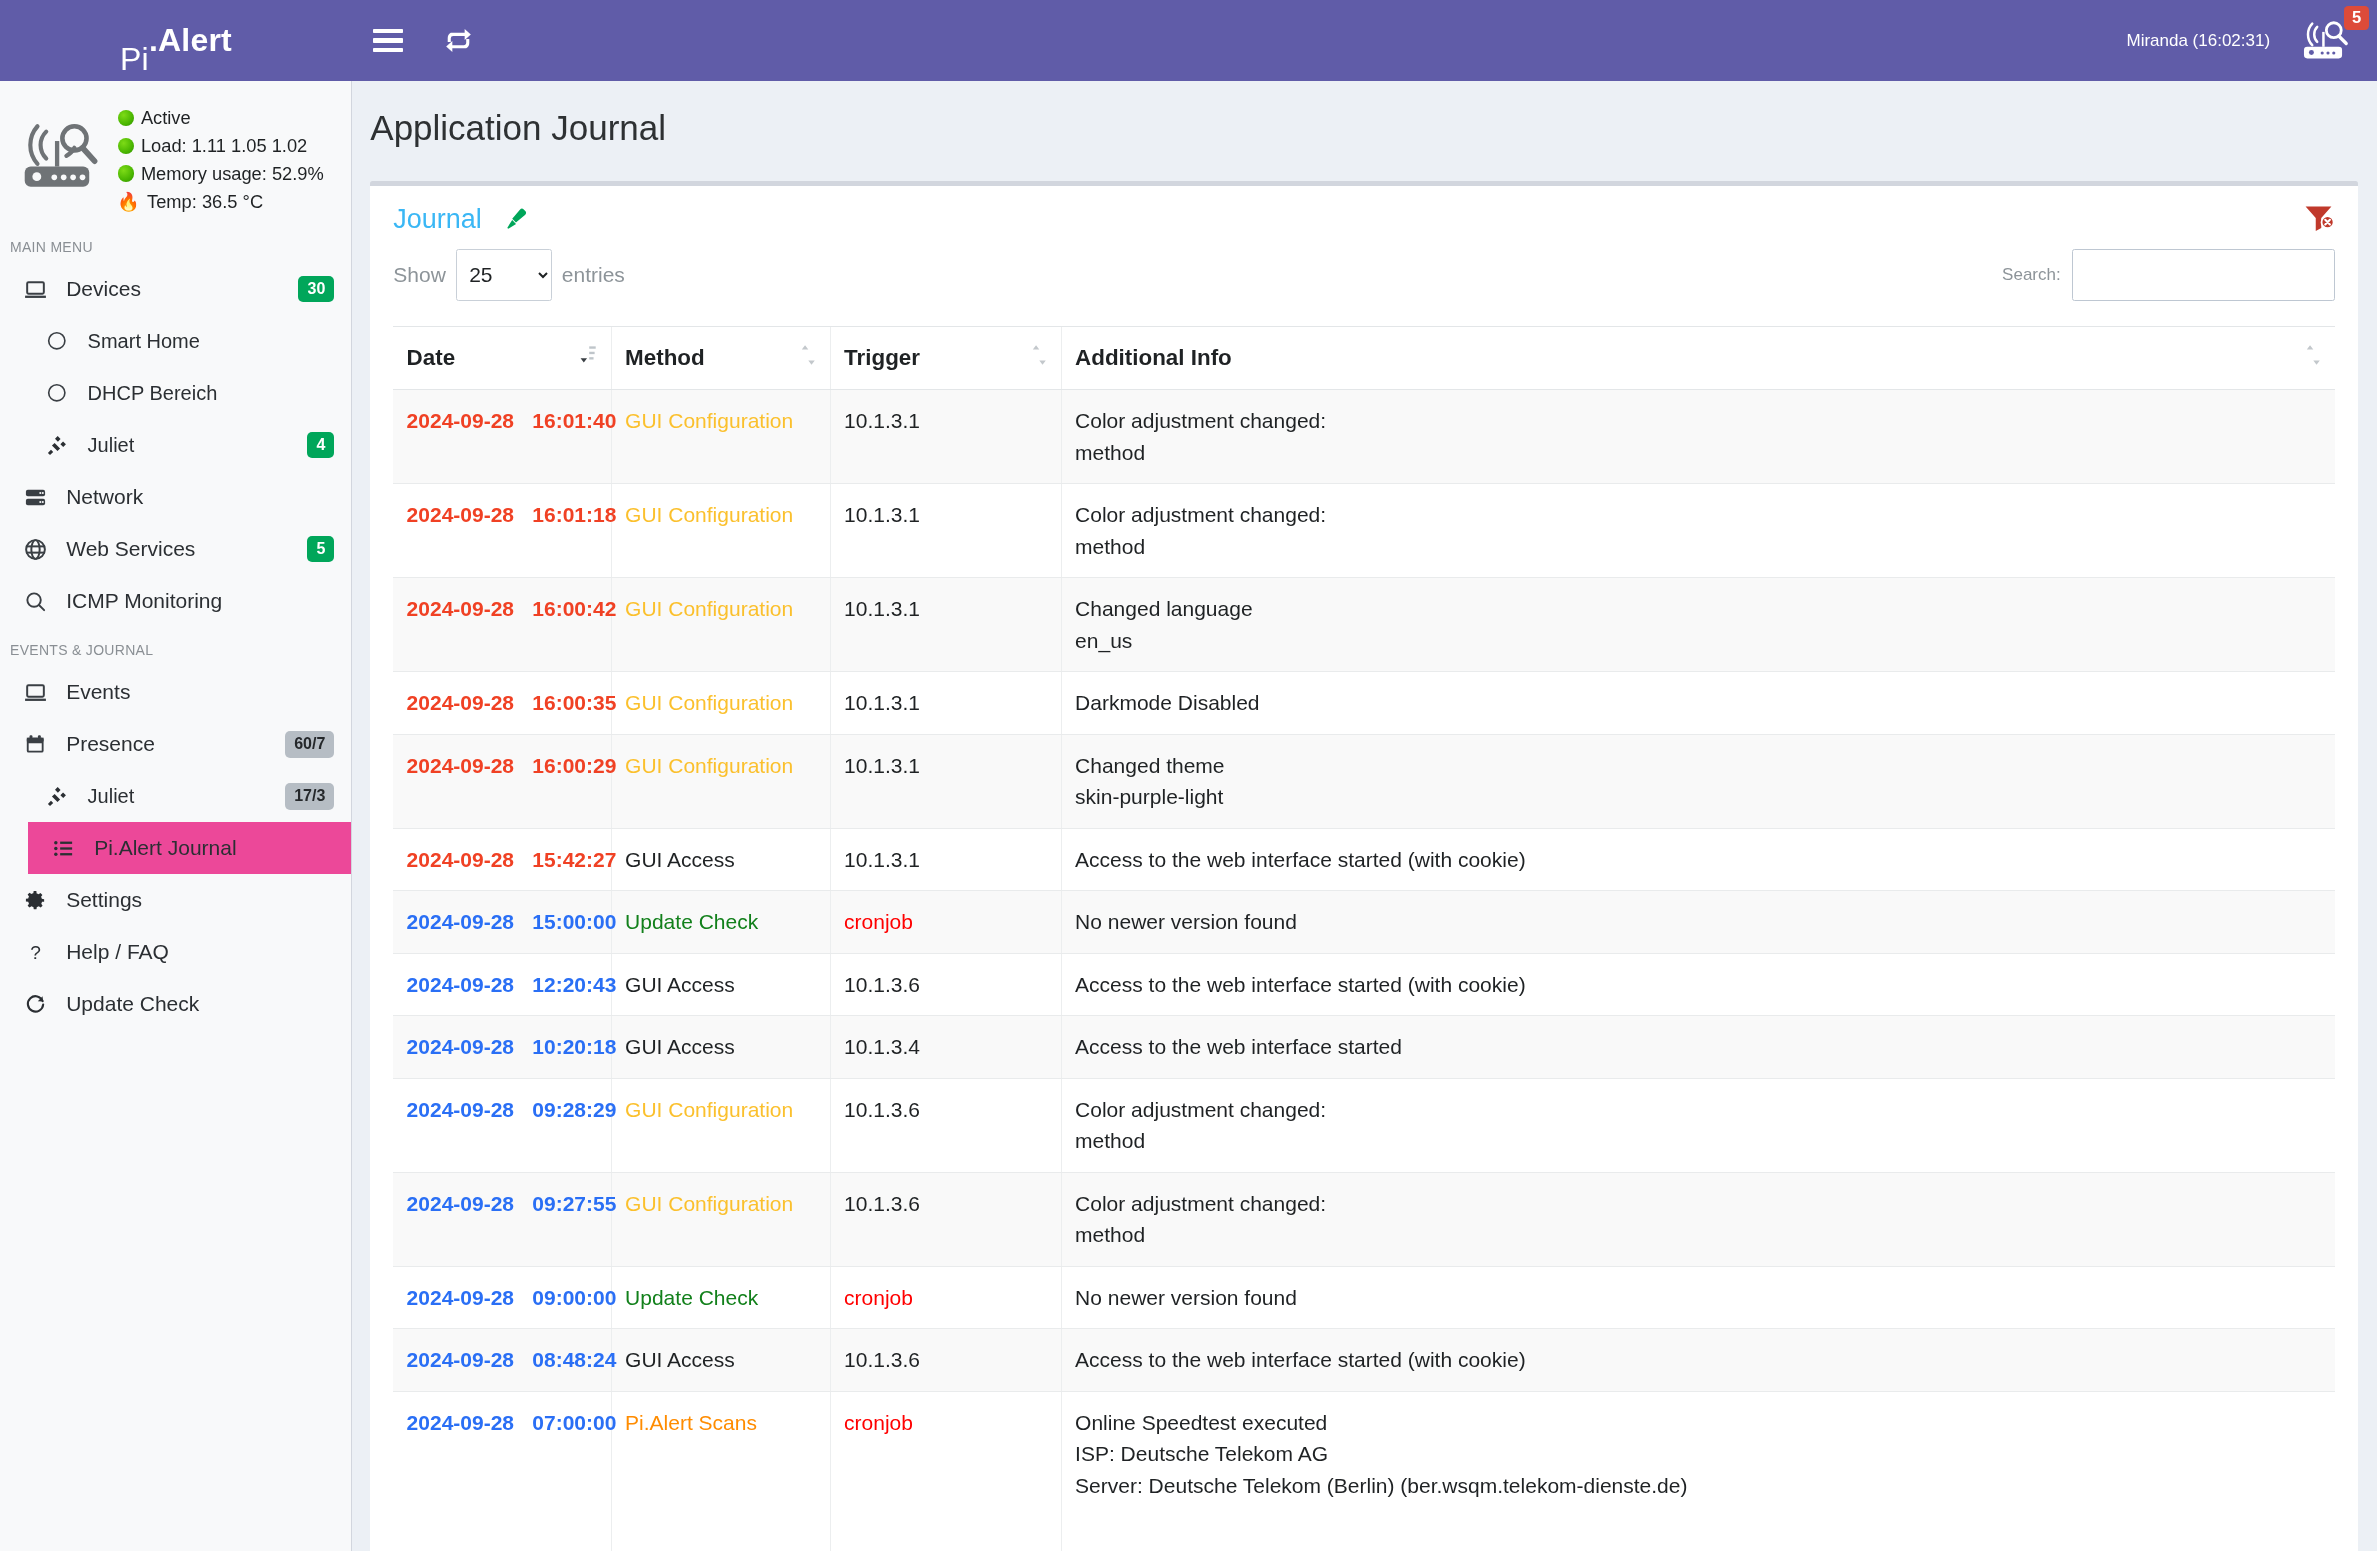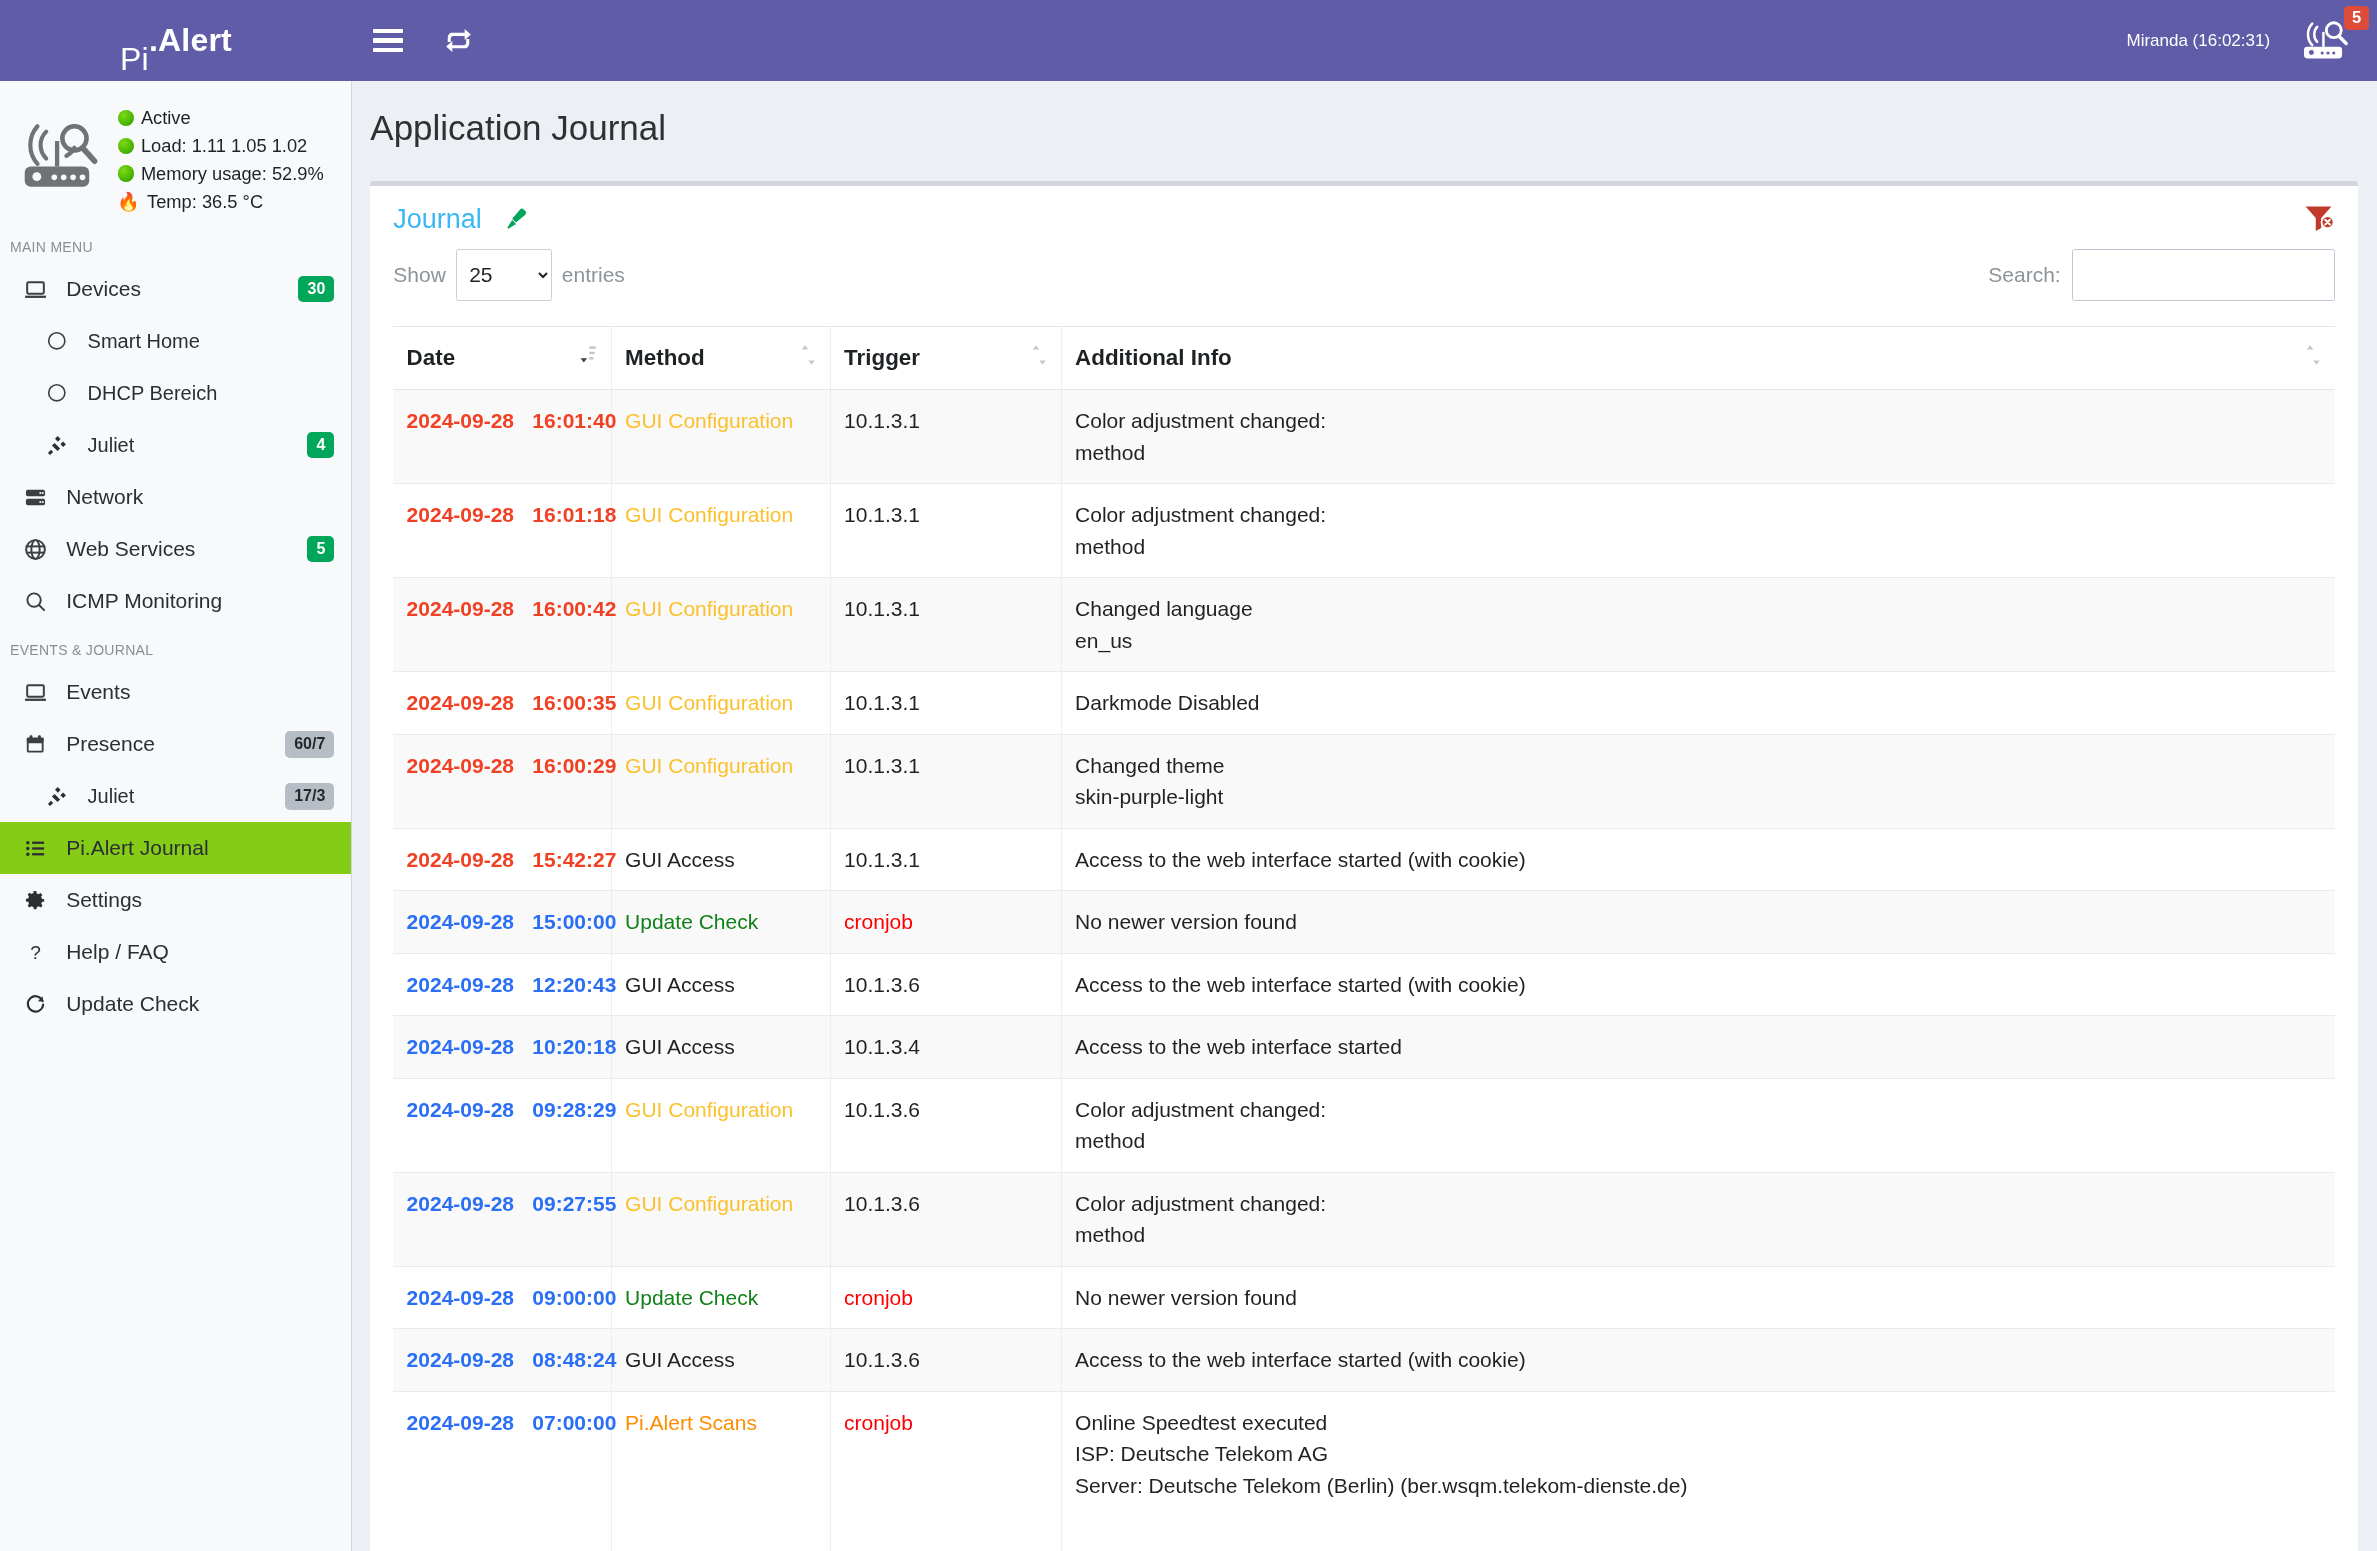--- a/index.html
+++ b/index.html
@@ -58,21 +58,21 @@
   .nav-head {
     font-size: 14px; color: #8a8f94; letter-spacing: 0.3px;
     padding: 15px 0 8.3px 10px; text-transform: uppercase;
   }
   .nav-item {
     display: flex; align-items: center; height: 52px;
     padding: 0 16.6px 0 21.6px; gap: 16.6px; cursor: pointer;
     font-size: 21px; color: #2b2f33; position: relative;
   }
   .nav-item.sub { padding-left: 43px; font-size: 20px; font-weight: 400;}
-  .nav-item.active { background: #84cc16; border-left: 0; }
+  .nav-item.active { background: #ec4899; border-left: 0; margin-left: 28px; }
   .nav-ico { width: 28px; flex: 0 0 28px; display: flex; align-items: center; justify-content: center; color: #3a3f44; }
   .nav-label { flex: 1; white-space: nowrap; }
   .badge {
     font-size: 16px; font-weight: 700; color: #fff; background: #00a65a;
     border-radius: 5px; padding: 3.3px 9.1px; line-height: 1.25;
   }
   .badge.grey { background: #b6bdc4; color: #25282b; }
 
   
   .content {
@@ -92,21 +92,21 @@
   .filter-clear { position: absolute; right: 23px; top: 15px; cursor: pointer; }
 
   .table-controls { display: flex; align-items: center; padding: 5px 23px 0 23px; position: relative; }
   .show-group { display: flex; align-items: center; gap: 10px; font-size: 21px; color: #8d9499; }
   select.len {
     font-size: 21px; color: #1f2224; padding: 5px 8.3px; width: 96px; height: 52px;
     border: 0.8px solid #c9d0d8; border-radius: 2.5px; background: #fff;
     font-family: "Liberation Sans", sans-serif;
   }
   .search-group { position: absolute; right: 23px; top: 5px; display: flex; align-items: center; gap: 11.6px; }
-  .search-group label { font-size: 21px; color: #8d9499; }
+  .search-group label { font-size: 17px; color: #8d9499; }
   input.search {
     width: 263px; height: 52px; border: 0.8px solid #bec7d2; border-radius: 2.5px;
     font-size: 21px; padding: 0 8.3px; font-family: "Liberation Sans", sans-serif;
   }
 
   table.journal { width: 1942px; margin: 25px 23px 0 23px; border-collapse: collapse; table-layout: fixed; }
   table.journal th {
     text-align: left; font-size: 22.4px; font-weight: 700; color: #1f2224;
     padding: 18.3px 13.3px; border-top: 0.8px solid #e3e6e8; border-bottom: 1.7px solid #e3e6e8;
     border-left: 0.8px solid #eceeef; position: relative; vertical-align: middle;

